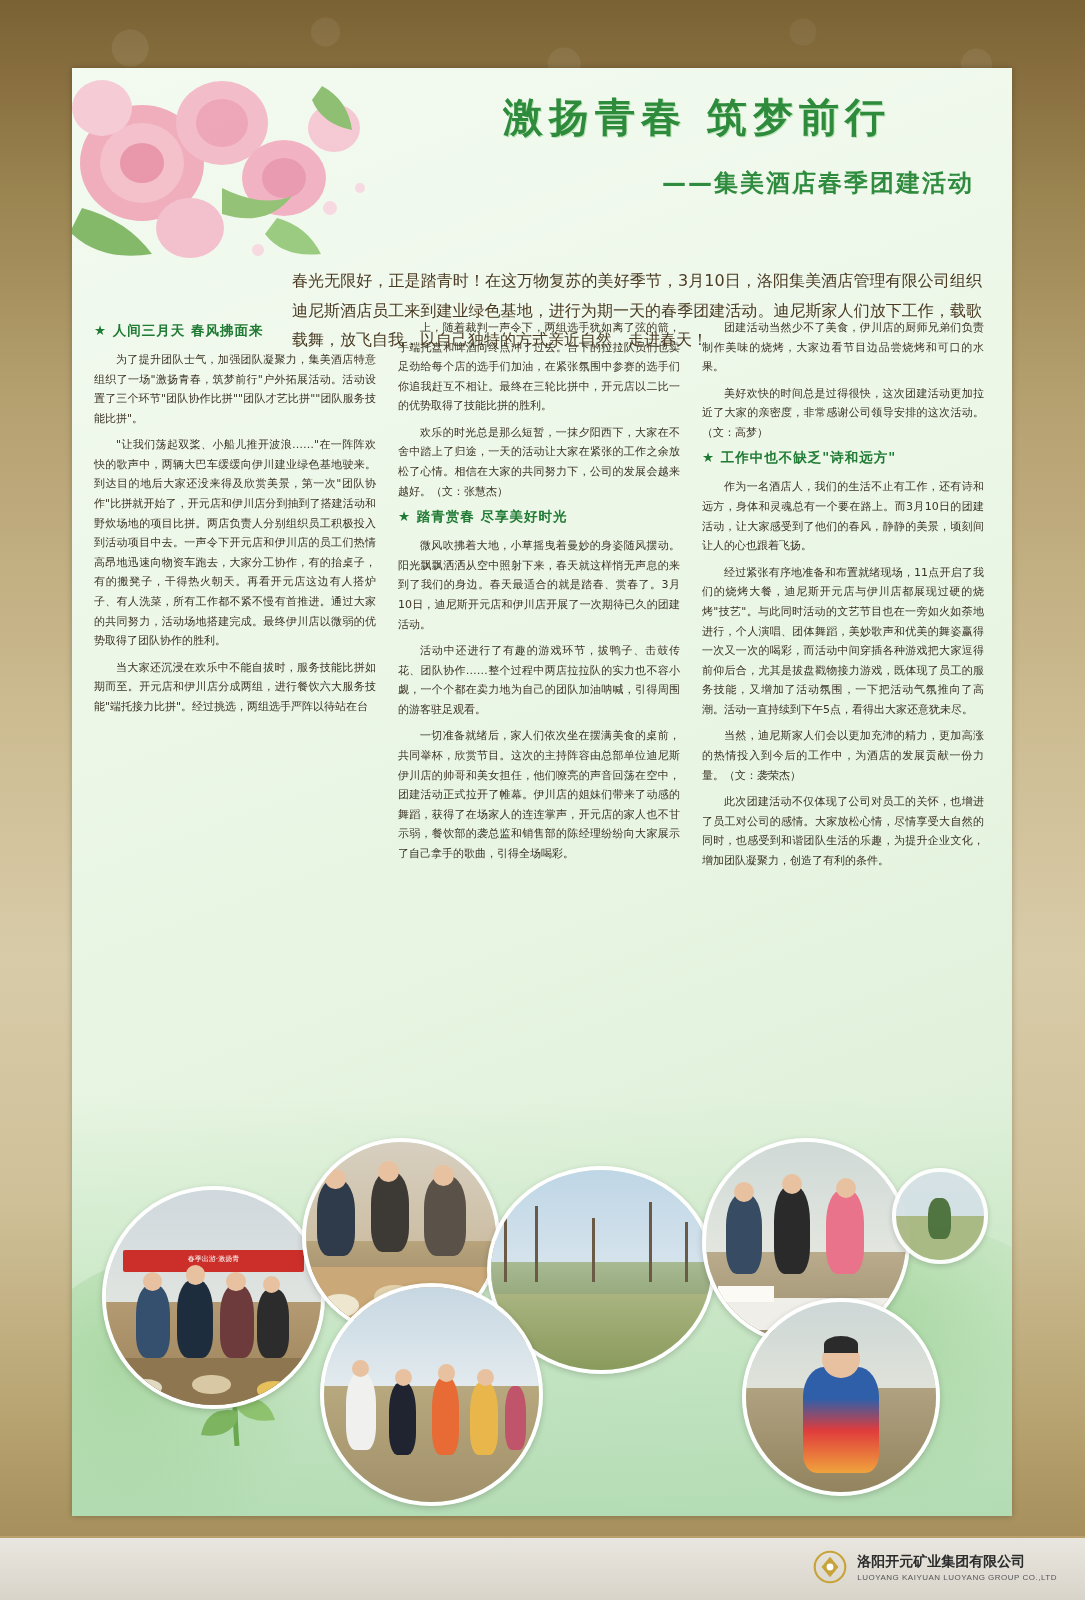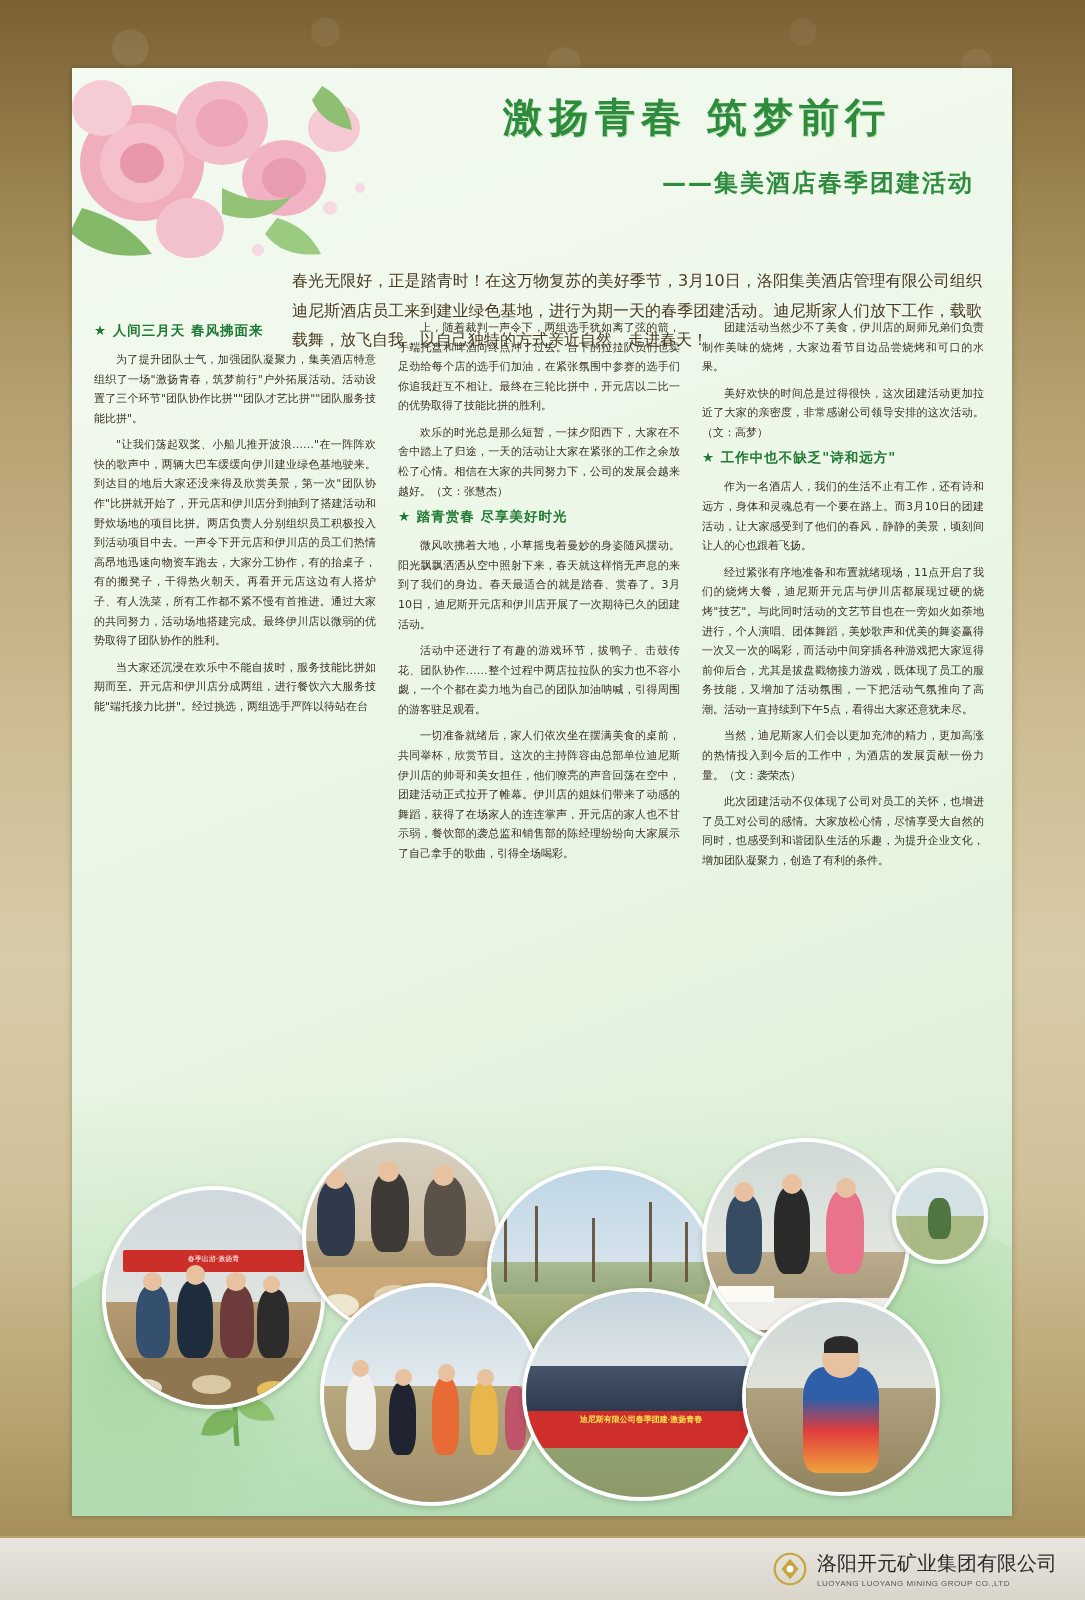--- a/index.html
+++ b/index.html
@@ -103,21 +103,21 @@
   
   .footer{
     position:absolute;left:0;bottom:0;width:1085px;height:62px;
     background:linear-gradient(180deg,#e9e6df,#d8d4ca);
     border-top:2px solid #b9a06a;
   }
   .logo-row{
     position:absolute;right:28px;top:12px;display:flex;align-items:center;gap:10px;
   }
   .logo-mark{width:34px;height:34px;}
-  .logo-cn{font-size:20px;color:#2b2b2b;font-weight:normal;font-family:"DejaVu Sans",sans-serif;}
+  .logo-cn{font-size:14px;color:#2b2b2b;font-weight:bold;font-family:"DejaVu Sans",sans-serif;}
   .logo-en{font-size:8px;color:#55555a;letter-spacing:.5px;margin-top:2px;}
 </style>
 </head>
 <body>
 
 <div class="page-frame">
   <div class="frame-pattern"></div>
 </div>
 
 <div class="poster">
@@ -269,29 +269,20 @@
         <div class="fig" style="left:30%;top:44%;width:13%;height:34%;background:#1f2430;"></div>
         <div class="head" style="left:33%;top:38%;width:8%;height:8%;"></div>
         <div class="fig" style="left:50%;top:42%;width:13%;height:36%;background:#e86a34;"></div>
         <div class="head" style="left:53%;top:36%;width:8%;height:8%;"></div>
         <div class="fig" style="left:68%;top:44%;width:13%;height:34%;background:#e8b64a;"></div>
         <div class="head" style="left:71%;top:38%;width:8%;height:8%;"></div>
         <div style="position:absolute;left:84%;top:46%;width:10%;height:30%;background:#c0546b;border-radius:40% 40% 30% 30%;"></div>
       </div>
     </div>
 
-    <div class="photo" style="left:420px;top:150px;width:230px;height:205px;">
-      <div class="ph-inner">
-        <div class="sky" style="background:linear-gradient(180deg,#c5d4de,#dfe6e7);height:40%;"></div>
-        <div class="ground" style="background:linear-gradient(180deg,#9aa97a,#8b9a68);height:60%;"></div>
-        <div style="position:absolute;left:0;top:36%;width:100%;height:22%;background:linear-gradient(180deg,#45546b,#2f3b4d);"></div>
-        <div style="position:absolute;left:0;top:58%;width:100%;height:18%;background:#cf2f2c;"></div>
-        <div style="position:absolute;left:2%;top:60%;width:96%;height:14%;color:#f5e04a;font-size:8px;font-weight:bold;text-align:center;line-height:1.3;overflow:hidden;">迪尼斯有限公司春季团建·激扬青春</div>
-      </div>
-    </div>
 
     <div class="photo" style="left:640px;top:160px;width:190px;height:190px;">
       <div class="ph-inner">
         <div class="sky" style="background:linear-gradient(180deg,#cdd7d6,#dfe2d9);height:45%;"></div>
         <div class="ground" style="background:linear-gradient(180deg,#b0a181,#93845f);height:55%;"></div>
         <div class="fig" style="left:30%;top:34%;width:40%;height:56%;background:linear-gradient(180deg,#2f5fa8 0%,#2f5fa8 30%,#e03c3c 60%,#f0a33c 100%);border-radius:28% 28% 18% 18%;"></div>
         <div class="head" style="left:40%;top:20%;width:20%;height:20%;"></div>
         <div style="position:absolute;left:41%;top:18%;width:18%;height:9%;background:#2b2b2b;border-radius:50% 50% 0 0;"></div>
       </div>
     </div>
@@ -309,16 +300,16 @@
 
 <div class="footer">
   <div class="logo-row">
     <svg class="logo-mark" viewBox="0 0 40 40">
       <circle cx="20" cy="20" r="18" fill="none" stroke="#c8a33a" stroke-width="2.5"></circle>
       <path d="M20 8 L30 20 L20 32 L10 20 Z" fill="#c8a33a"></path>
       <circle cx="20" cy="20" r="4" fill="#fff"></circle>
     </svg>
     <div>
       <div class="logo-cn">洛阳开元矿业集团有限公司</div>
-      <div class="logo-en">LUOYANG LUOYANG MINING GROUP CO.,LTD</div>
+      <div class="logo-en">LUOYANG KAIYUAN LUOYANG GROUP CO.,LTD</div>
     </div>
   </div>
 </div>
 
 </body></html>

